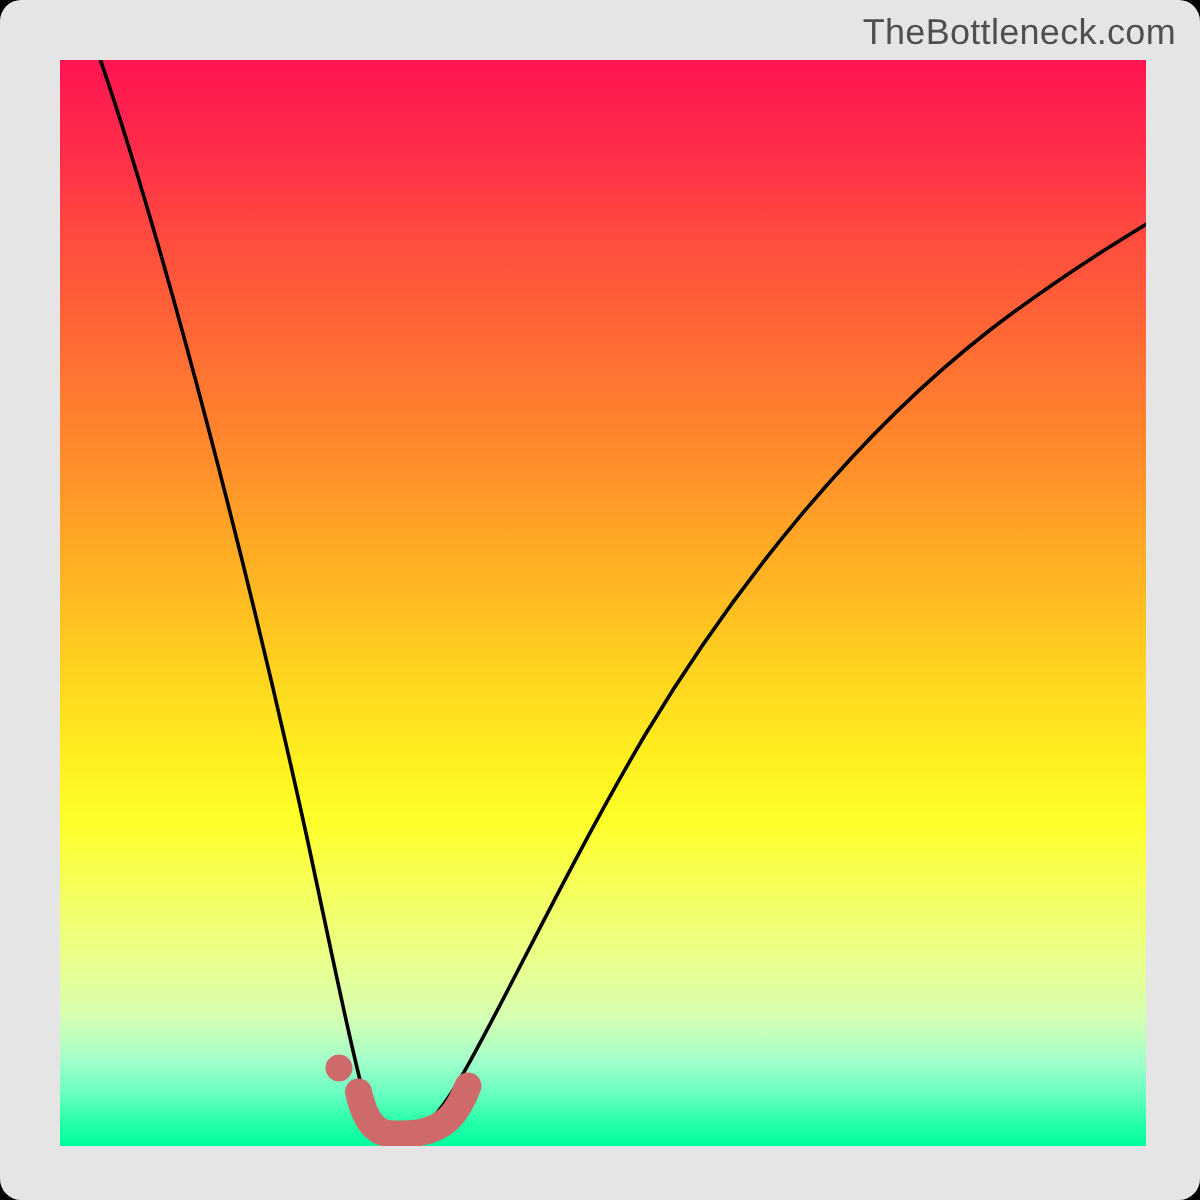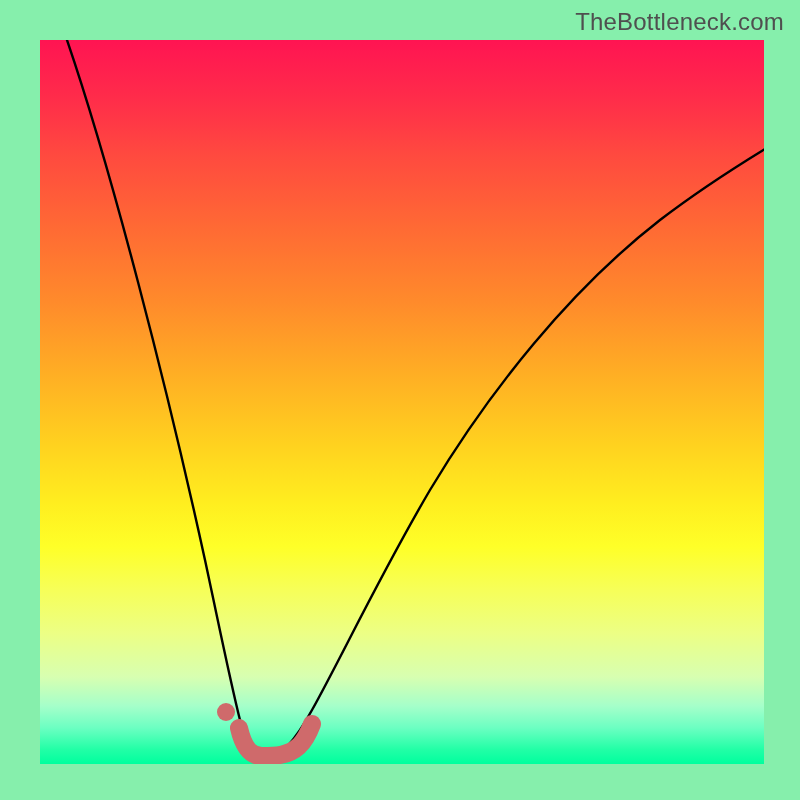--- a/index.html
+++ b/index.html
@@ -1,21 +1,22 @@
 <!DOCTYPE html>
 <html><head>
 <meta charset="utf-8">
 <style>
   * { margin: 0; padding: 0; box-sizing: border-box; }
   html, body { width: 800px; height: 800px; background: #000; overflow: hidden; }
   .outer {
     width: 800px;
     height: 800px;
-    background: #86efac;
+    background: #e5e5e5;
     position: relative;
+    border-radius: 14px;
   }
   .plot-area {
     position: absolute;
     left: 40px;
     top: 40px;
     width: 724px;
     height: 724px;
     overflow: hidden;
   }
   .gradient-bg {

